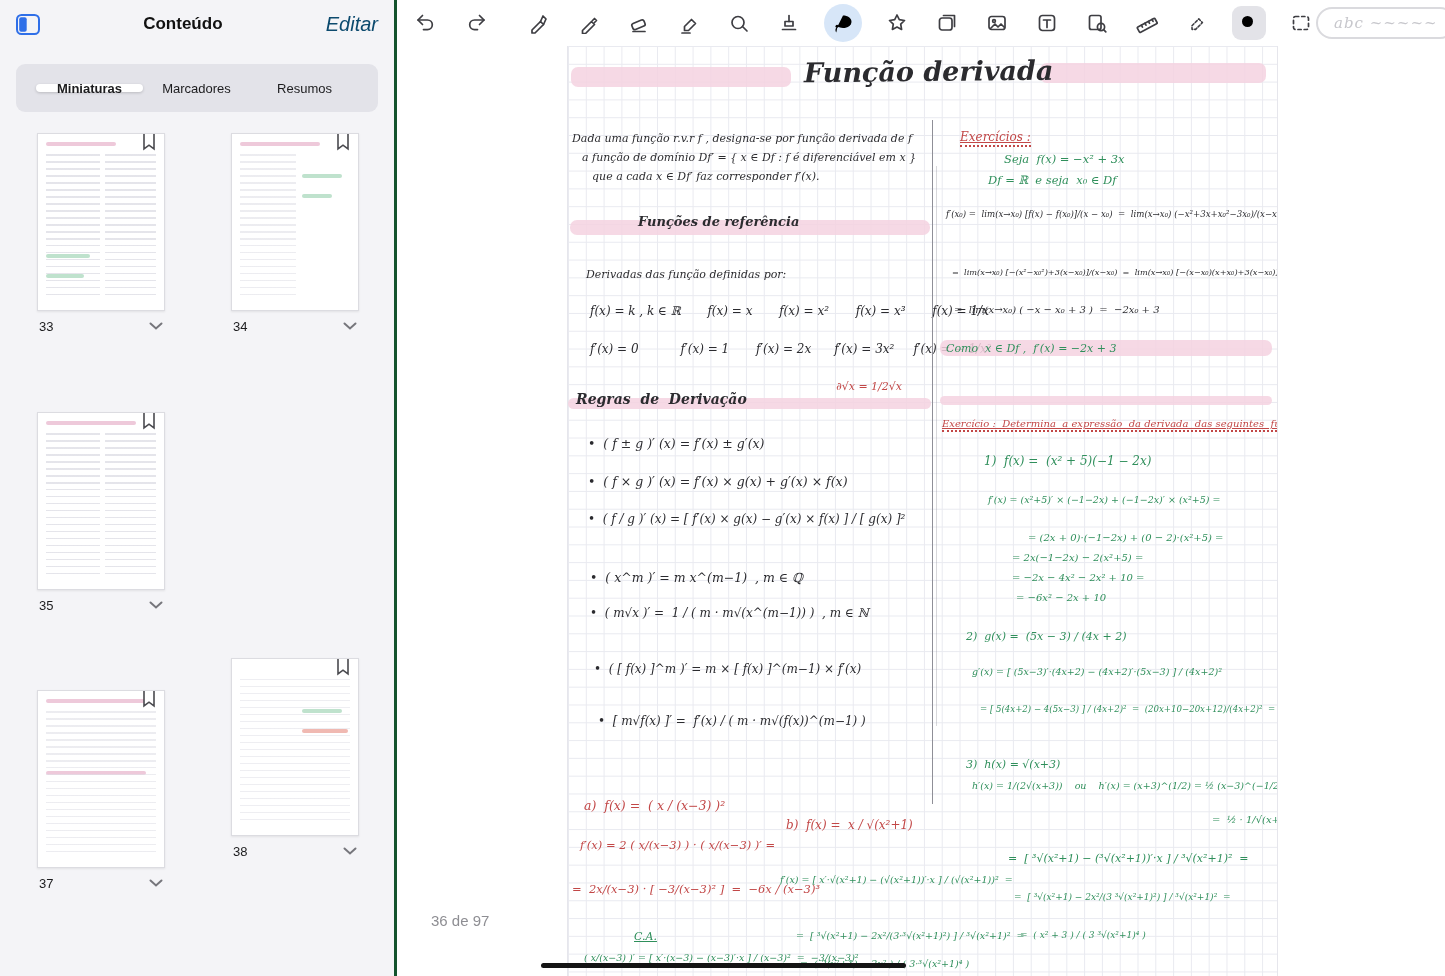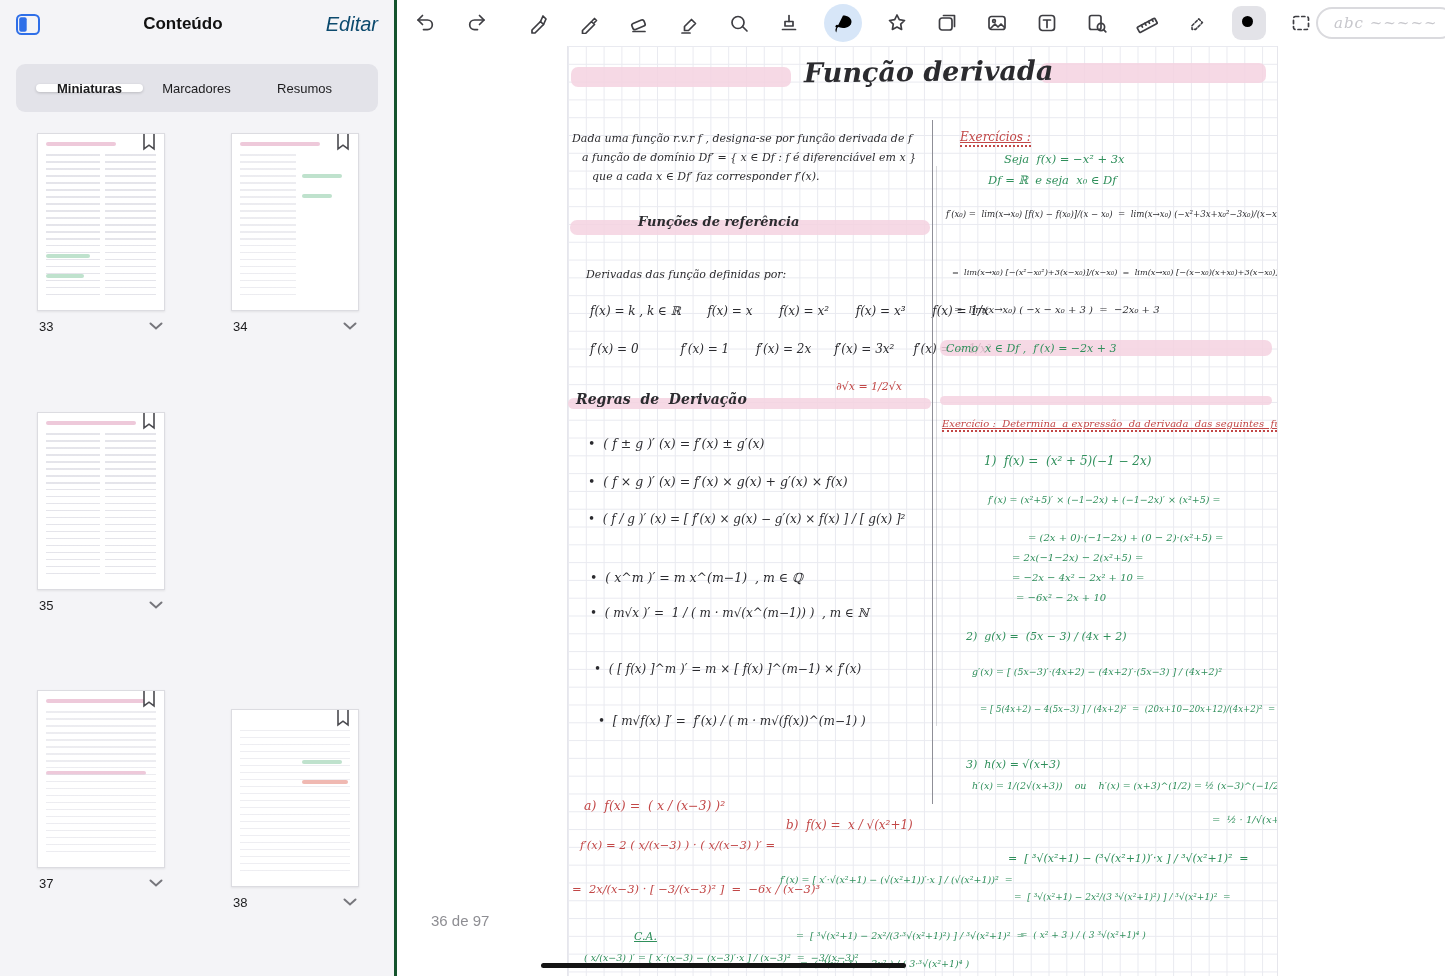--- a/index.html
+++ b/index.html
@@ -173,21 +173,21 @@
       <div class="thumb-meta">
         <span class="thumb-num">37</span>
         <span class="chev">
           <svg width="14" height="9">
               <path d="M1.5 1.5l5.5 5 5.5-5" fill="none" stroke="#76767c" stroke-width="2" stroke-linecap="round"></path>
             </svg>
         </span>
       </div>
     </div>
 
-    <div class="thumb-wrap" style="left:231px; top:597px;text-align:right;">
+    <div class="thumb-wrap" style="left:231px; top:546px;text-align:right;">
       <div class="thumb">
         <div class="tfill" style="opacity:.55;"></div>
         <div class="tl" style="left:70px; top:50px; width:40px; background:#bfe2cd;"></div>
         <div class="tl" style="left:70px; top:70px; width:46px; background:#f0b9b2;"></div>
         <span class="bm">
           <svg width="14" height="18" viewBox="0 0 14 18">
               <path d="M2 0h10v16l-5-3.8L2 16z" fill="#fff" stroke="#4a4a4f" stroke-width="1.6"></path>
             </svg>
         </span>
       </div>

